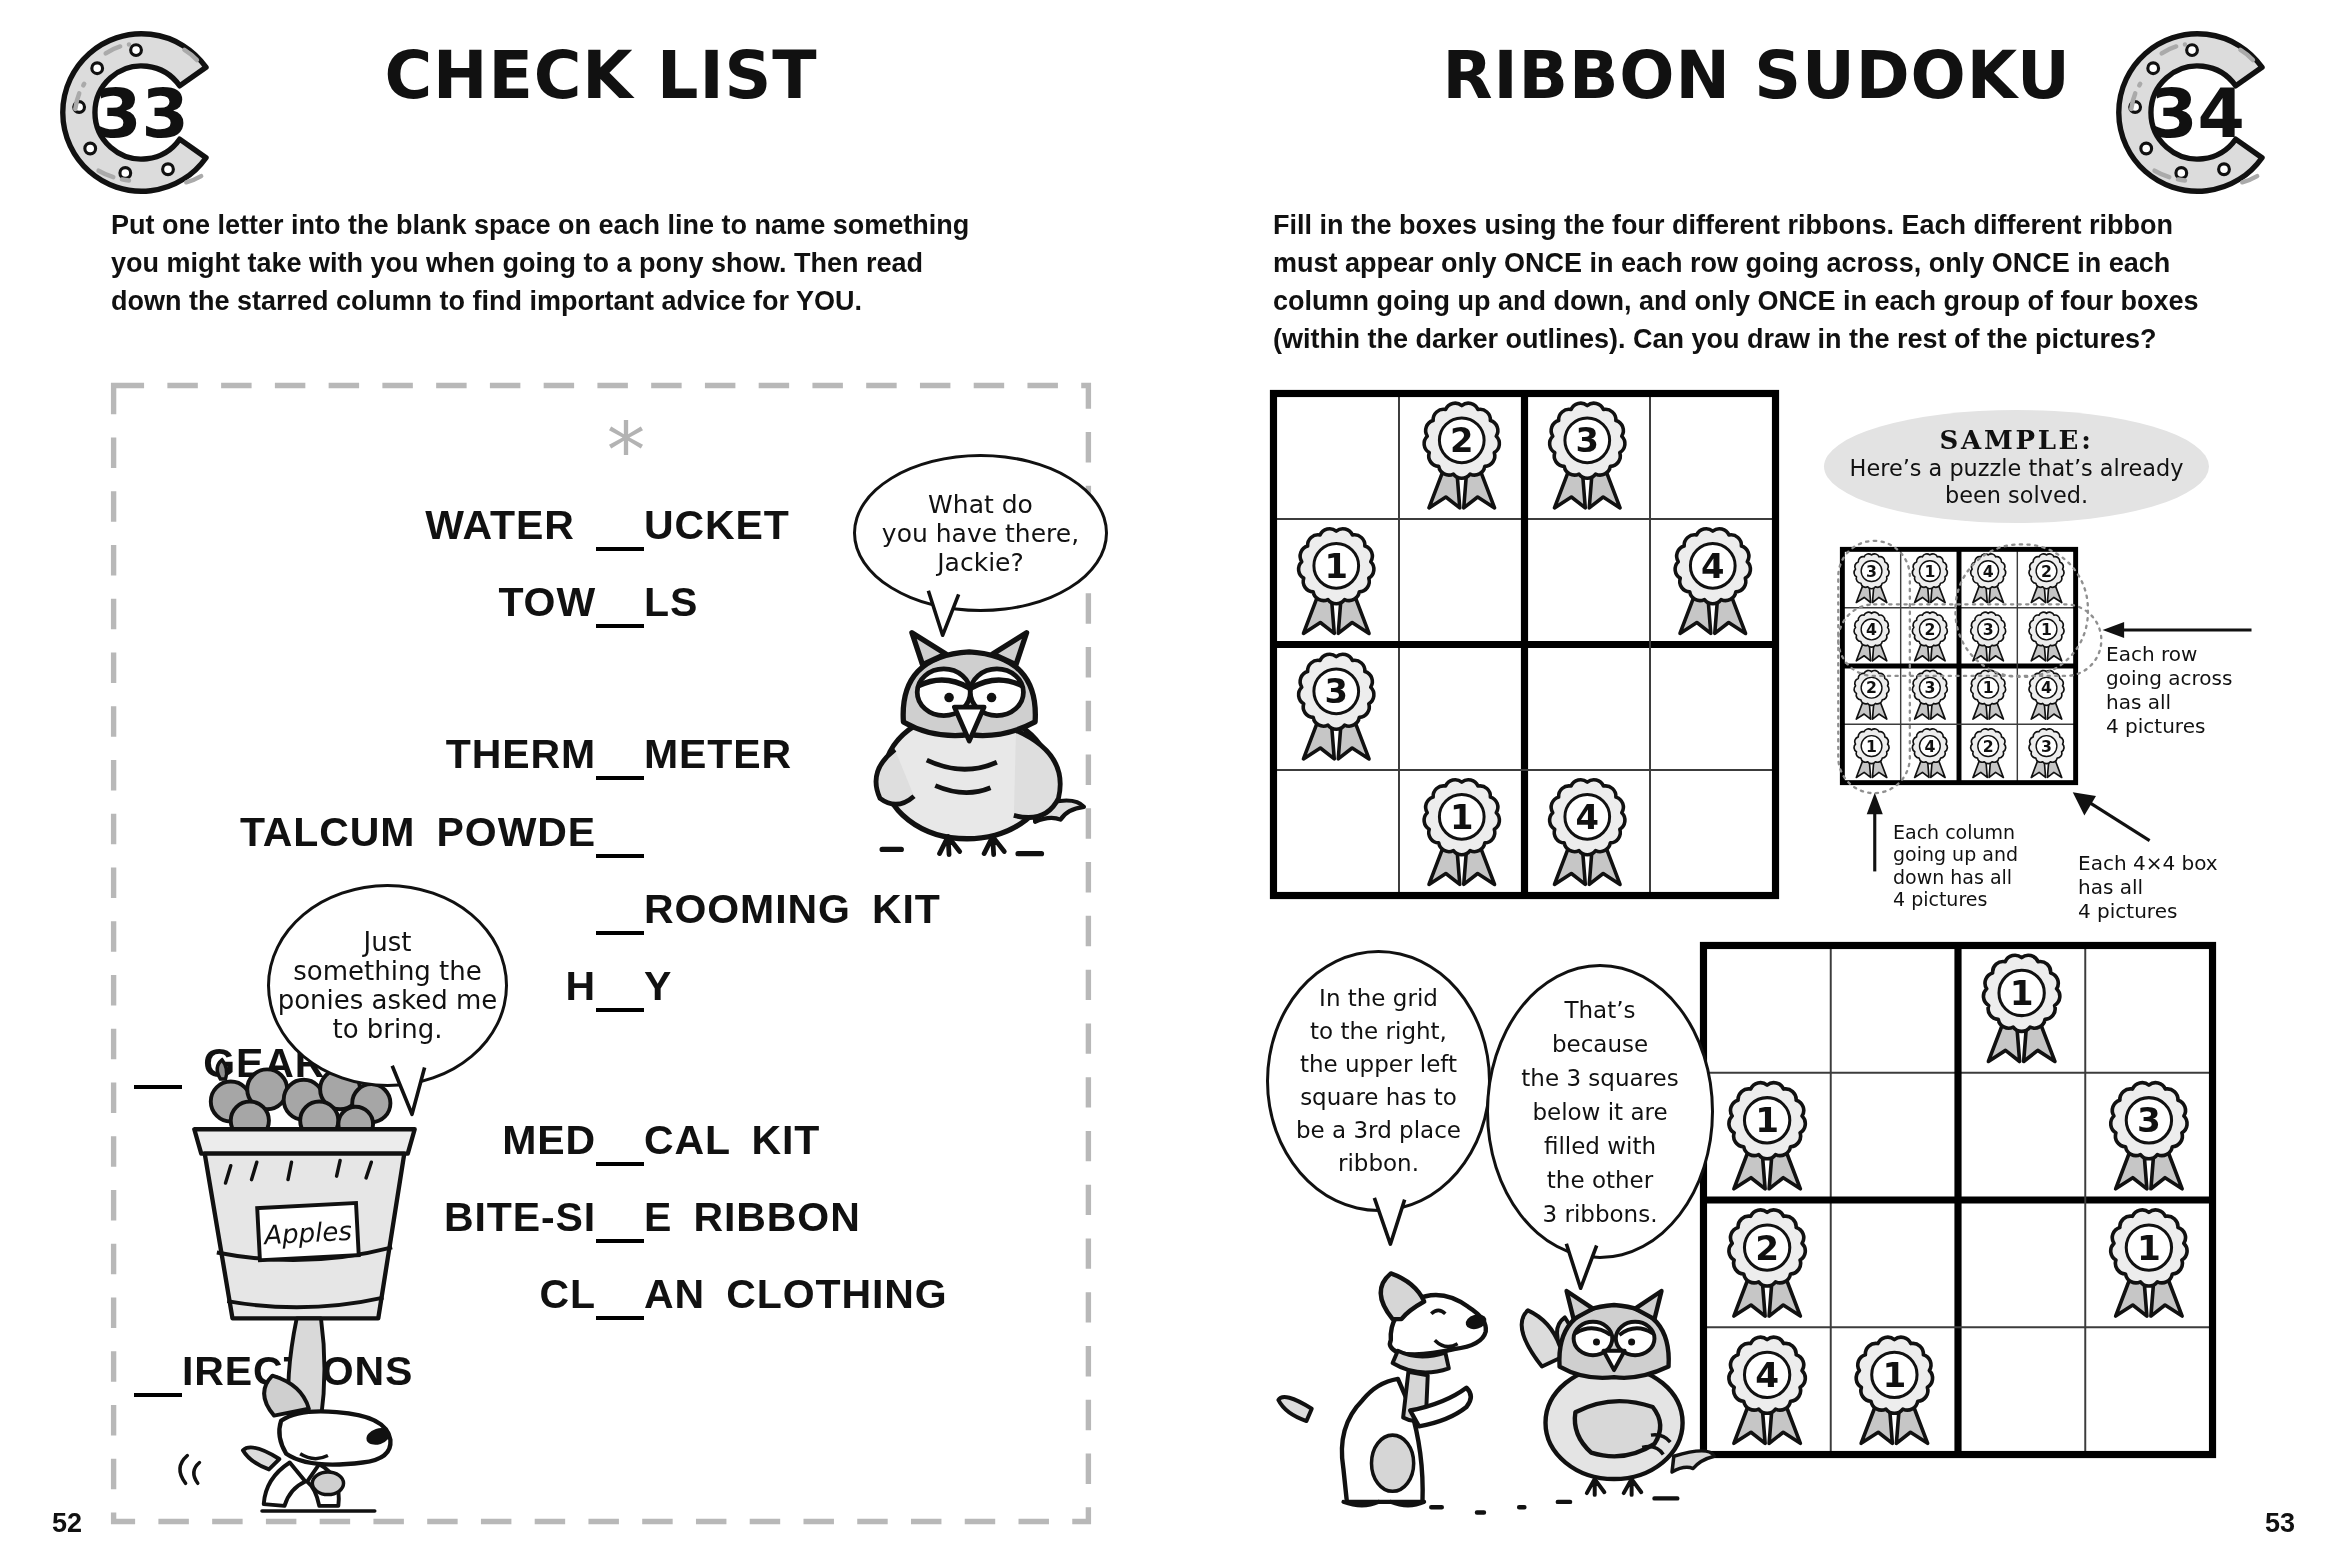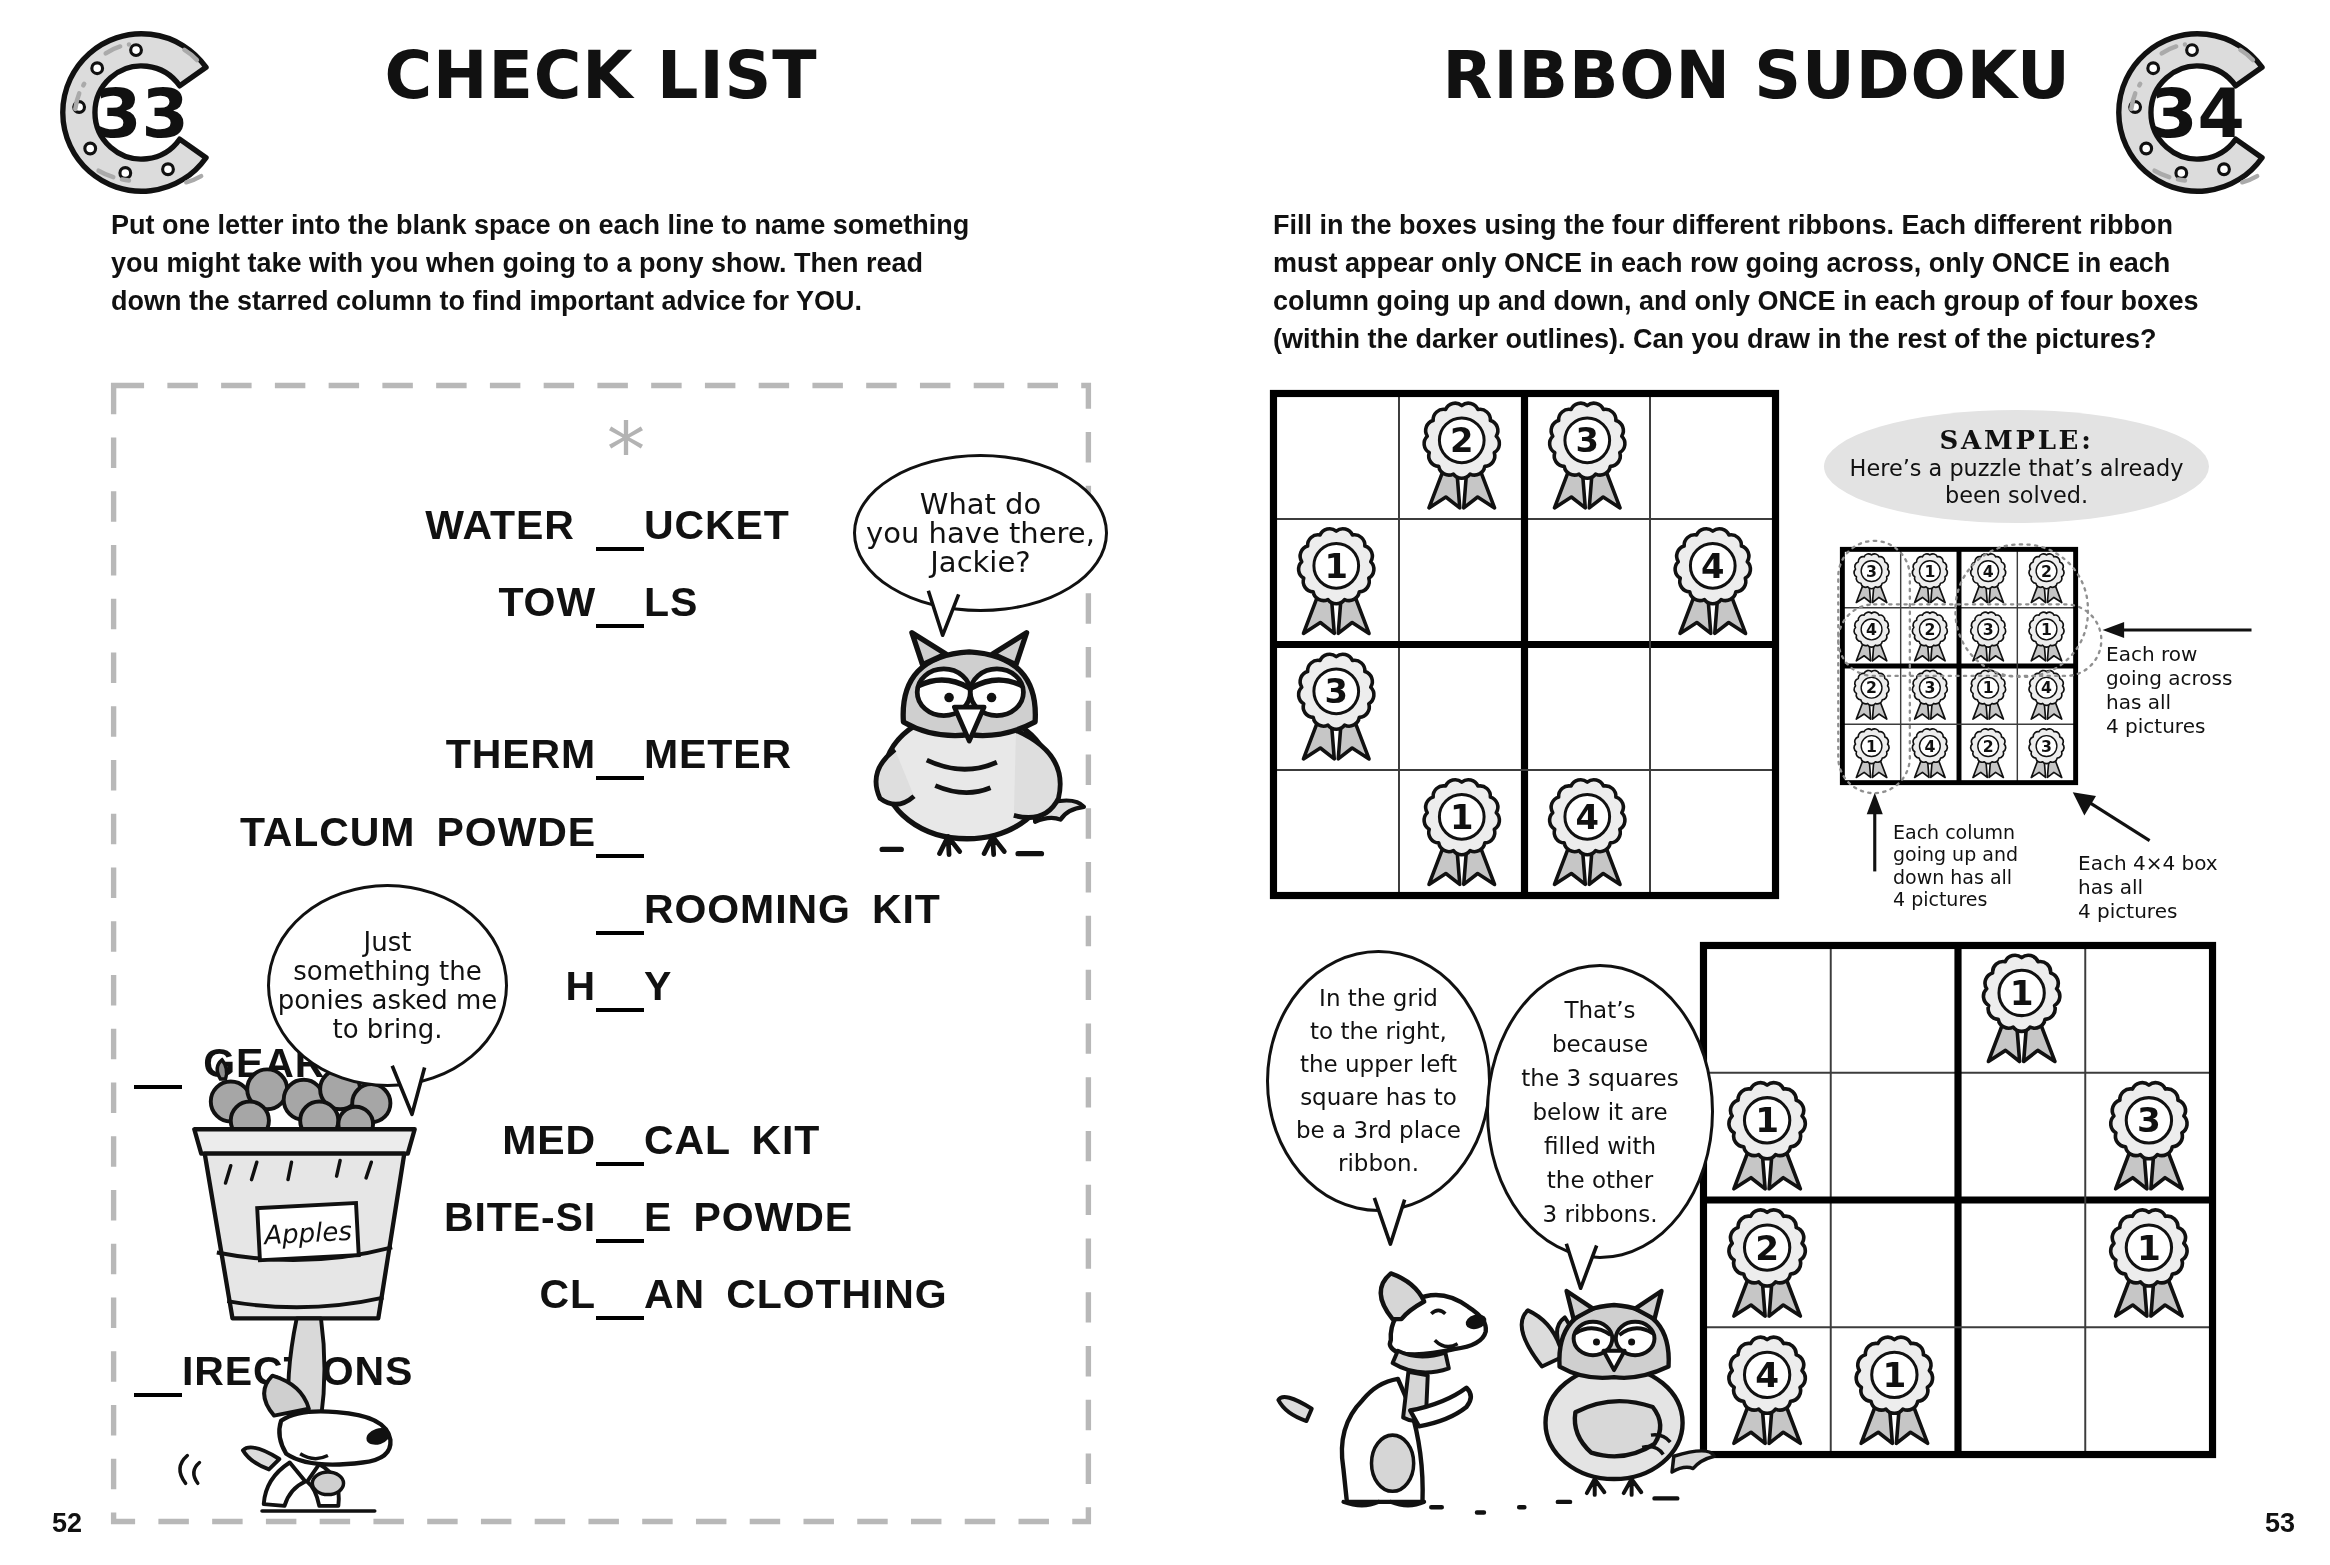--- a/index.html
+++ b/index.html
@@ -86,34 +86,34 @@
       <span class="wpost"> GEAR</span>
     </div>
     <div class="word-row" style="top: 615px;">
       <span class="wpre">MED</span>
       <span class="wblank"></span>
       <span class="wpost">CAL KIT</span>
     </div>
     <div class="word-row" style="top: 692px;">
       <span class="wpre">BITE-SI</span>
       <span class="wblank"></span>
-      <span class="wpost">E POWDE</span>
+      <span class="wpost">E RIBBON</span>
     </div>
     <div class="word-row" style="top: 769px;">
       <span class="wpre">CL</span>
       <span class="wblank"></span>
       <span class="wpost">AN CLOTHING</span>
     </div>
     <div class="word-row" style="top: 846px;">
       <span class="wblank"></span>
       <span class="wpost">IRECTIONS</span>
     </div>
   </div>
 
-<div class="bubble" style="left:853px;top:454px;width:249px;height:152px;font-size:29px;line-height:29px;">
+<div class="bubble" style="left:853px;top:454px;width:249px;height:152px;font-size:25px;line-height:29px;">
   <div>What do<br>you have there,<br>Jackie?</div>
 </div>
 <svg class="tail" style="left:923px;top:587px;" width="41" height="52" viewBox="0 0 46 58">
   <path d="M6 4 L22 54 L40 8" fill="#fff" stroke="#111" stroke-width="4" stroke-linejoin="round"></path>
 </svg>
 
 <svg class="abs" style="left:856px;top:620px;" width="235" height="240" viewBox="0 0 220 226">
   <path d="M168 176 q36 -12 46 0 q-16 2 -22 12 q-10 -4 -24 2 Z" fill="#dedede" stroke="#111" stroke-width="4" stroke-linejoin="round"></path>
   <ellipse cx="104" cy="146" rx="78" ry="60" fill="#e8e8e8" stroke="#111" stroke-width="5"></ellipse>
   <path d="M44 96 Q40 34 106 30 Q172 34 168 96 Q138 112 106 108 Q72 112 44 96 Z" fill="#cfcfcf" stroke="#111" stroke-width="5" stroke-linejoin="round"></path>

